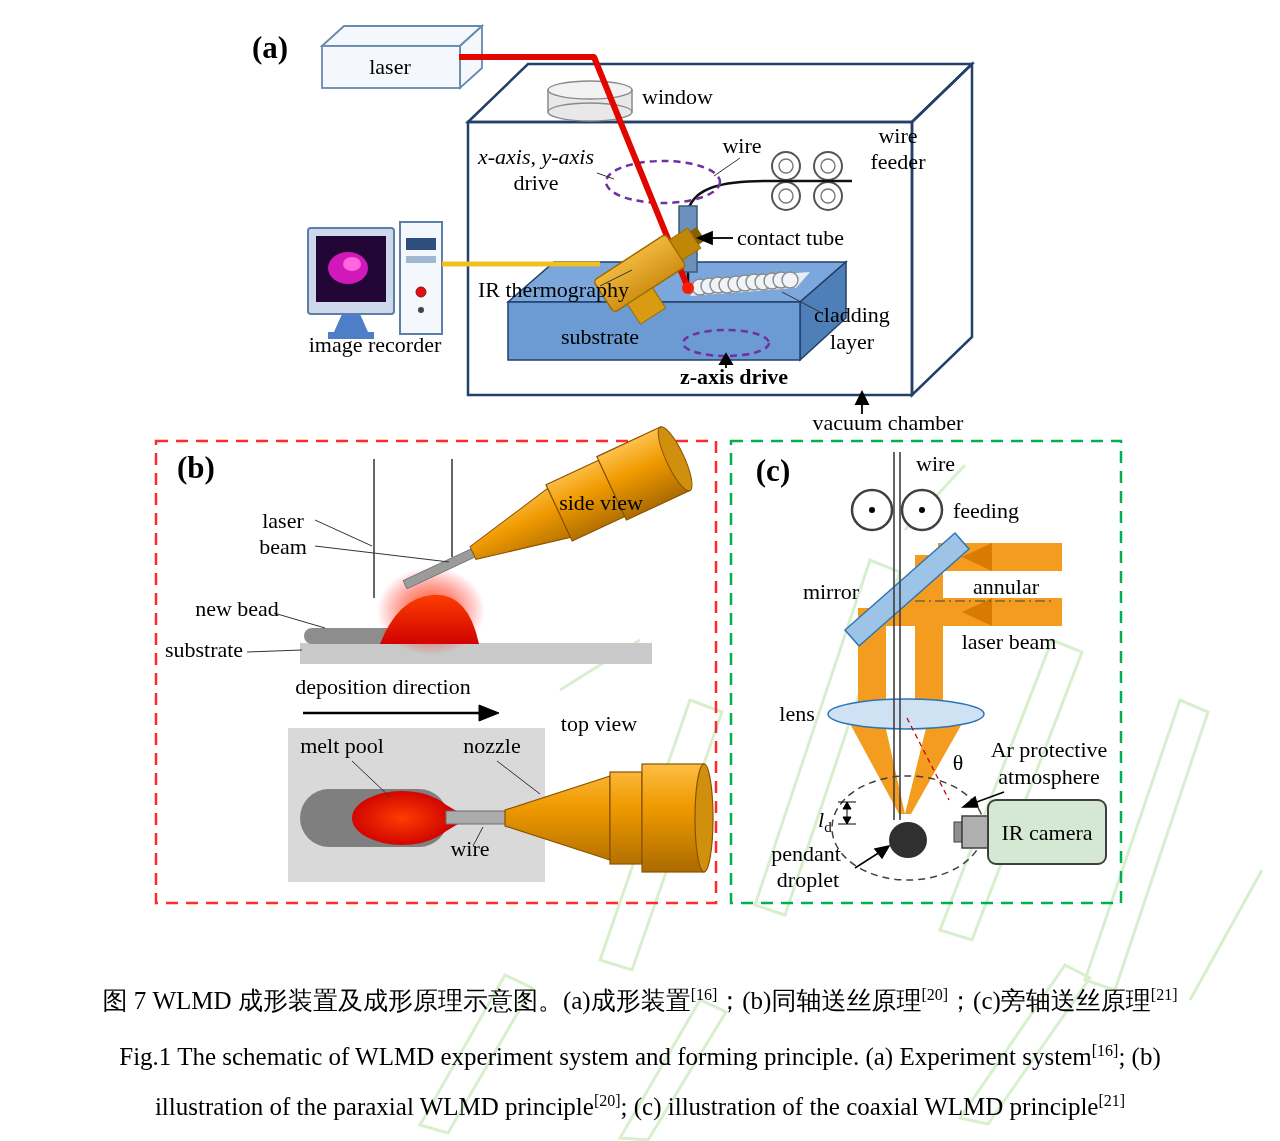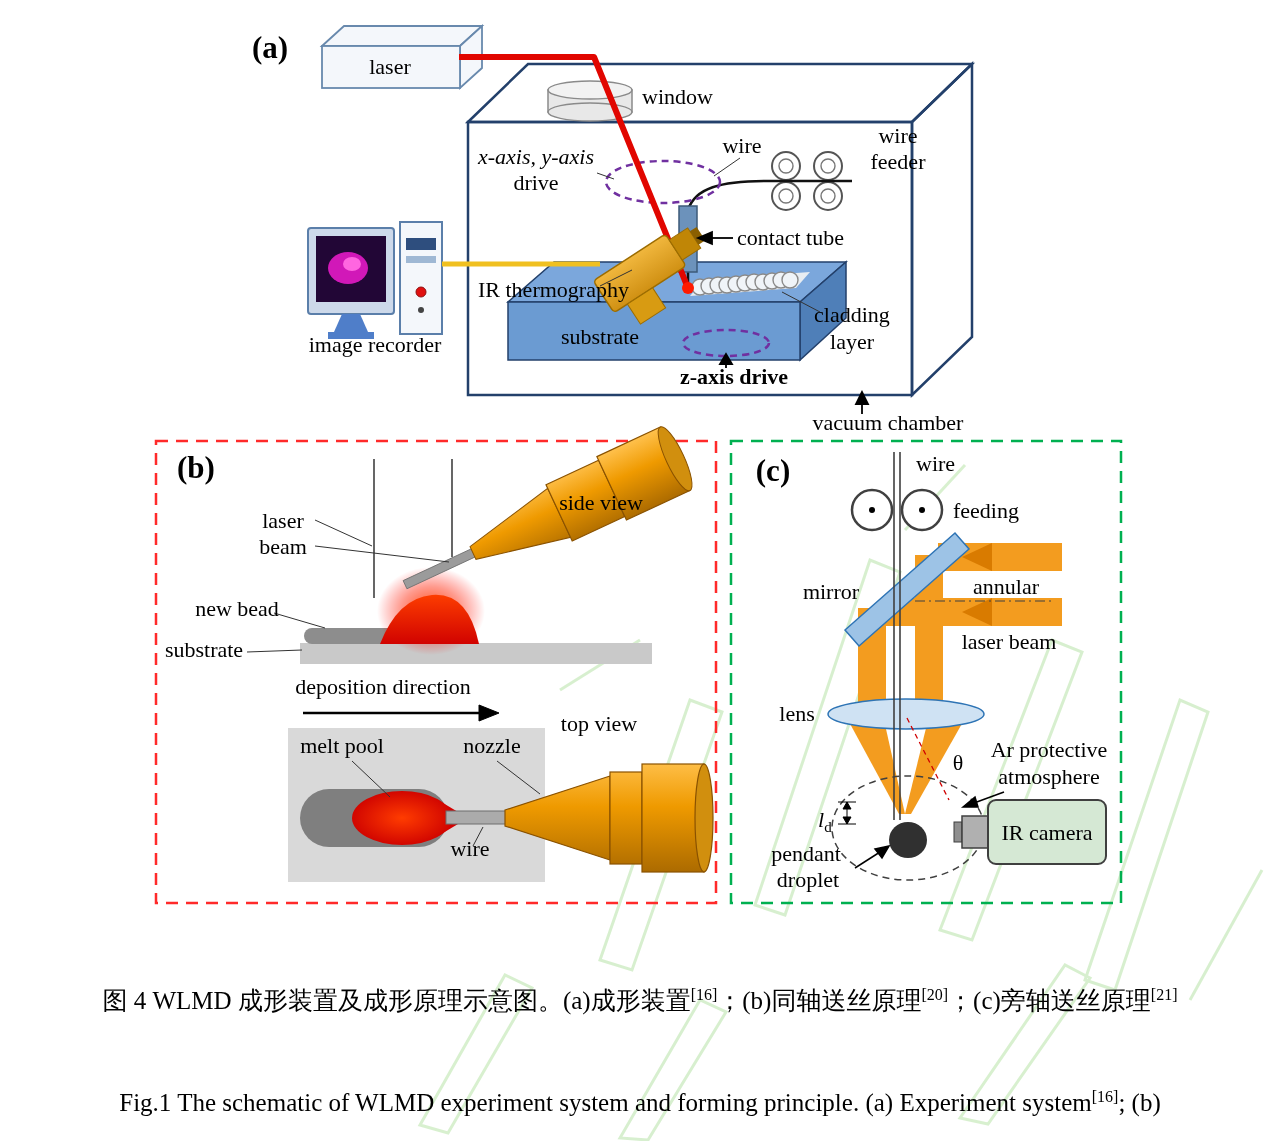--- a/index.html
+++ b/index.html
@@ -3,21 +3,21 @@
 <meta charset="utf-8">
 <style>
   html,body{margin:0;padding:0;background:#ffffff;}
   .page{position:relative;width:1280px;height:1141px;background:#ffffff;overflow:hidden;}
   svg text{font-family:"Liberation Serif","DejaVu Serif",serif;font-size:22px;fill:#000;}
   svg text.plabel{font-size:31px;font-weight:bold;}
   svg text.bold{font-weight:bold;}
   .cap{position:absolute;left:0;width:1280px;text-align:center;
        font-family:"Liberation Serif","DejaVu Serif",serif;font-size:25px;color:#000;line-height:34px;}
   .cap1{top:978px;}
-  .cap2{top:1080px;}
+  .cap2{top:1034px;}
   .cap3{top:1084px;}
   .sup{vertical-align:super;font-size:16px;}
 </style>
 </head>
 <body>
 
 <div class="page">
 
 <svg width="1280" height="1141" viewBox="0 0 1280 1141" xmlns="http://www.w3.org/2000/svg">
   <defs>
@@ -323,18 +323,19 @@
     </text>
     <text x="1049" y="757" text-anchor="middle">Ar protective</text>
     <text x="1049" y="784" text-anchor="middle">atmosphere</text>
     <text x="806" y="861" text-anchor="middle">pendant</text>
     <text x="808" y="887" text-anchor="middle">droplet</text>
     <text x="1047" y="840" text-anchor="middle">IR camera</text>
   </g>
 </svg>
 
 
-<div class="cap cap1"><span>图 4 WLMD 成形装置及成形原理示意图。(a)成形装置</span><span class="sup">[16]</span><span>；(b)同轴送丝原理</span><span class="sup">[20]</span><span>；(c)旁轴送丝原理</span><span class="sup">[21]</span></div>
+<div class="cap cap1"><span>图 7 WLMD 成形装置及成形原理示意图。(a)成形装置</span><span class="sup">[16]</span><span>；(b)同轴送丝原理</span><span class="sup">[20]</span><span>；(c)旁轴送丝原理</span><span class="sup">[21]</span></div>
 
 <div class="cap cap2"><span>Fig.1 The schematic of WLMD experiment system and forming principle. (a) Experiment system</span><span class="sup">[16]</span><span>; (b)</span></div>
 
+<div class="cap cap3"><span>illustration of the paraxial WLMD principle</span><span class="sup">[20]</span><span>; (c) illustration of the coaxial WLMD principle</span><span class="sup">[21]</span></div>
 
 </div>
 
 </body></html>

